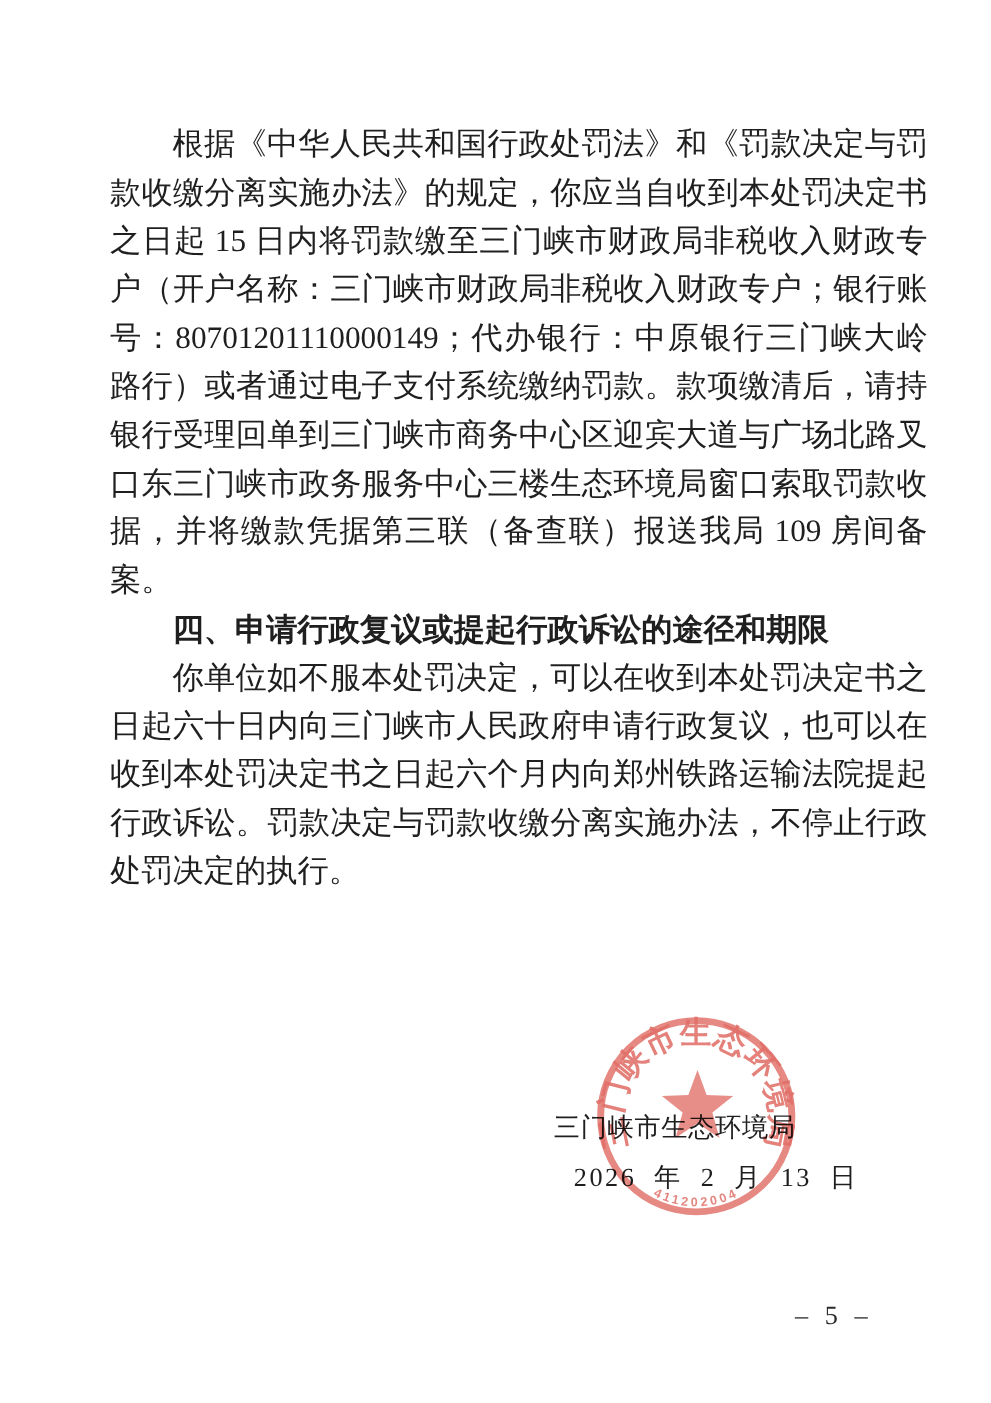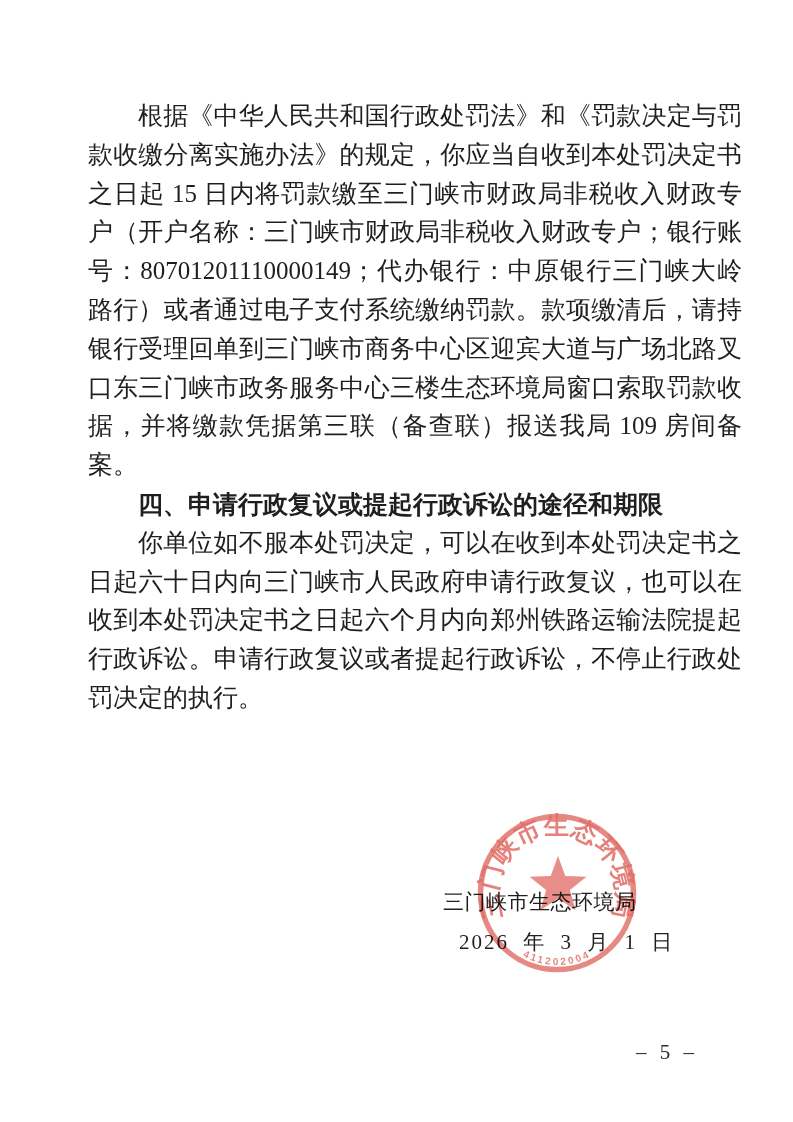--- a/index.html
+++ b/index.html
@@ -84,26 +84,26 @@
   }
 </style>
 </head>
 <body>
 
 <div class="page">
 
   <div class="doc-body">
     <p class="para">根据《中华人民共和国行政处罚法》和《罚款决定与罚款收缴分离实施办法》的规定，你应当自收到本处罚决定书之日起 15 日内将罚款缴至三门峡市财政局非税收入财政专户（开户名称：三门峡市财政局非税收入财政专户；银行账号：80701201110000149；代办银行：中原银行三门峡大岭路行）或者通过电子支付系统缴纳罚款。款项缴清后，请持银行受理回单到三门峡市商务中心区迎宾大道与广场北路叉口东三门峡市政务服务中心三楼生态环境局窗口索取罚款收据，并将缴款凭据第三联（备查联）报送我局 109 房间备案。</p>
     <p class="section-heading">四、申请行政复议或提起行政诉讼的途径和期限</p>
-    <p class="para">你单位如不服本处罚决定，可以在收到本处罚决定书之日起六十日内向三门峡市人民政府申请行政复议，也可以在收到本处罚决定书之日起六个月内向郑州铁路运输法院提起行政诉讼。申请行政复议或者提起行政诉讼，不停止行政处罚决定的执行。</p>
+    <p class="para">你单位如不服本处罚决定，可以在收到本处罚决定书之日起六十日内向三门峡市人民政府申请行政复议，也可以在收到本处罚决定书之日起六个月内向郑州铁路运输法院提起行政诉讼。罚款决定与罚款收缴分离实施办法，不停止行政处罚决定的执行。</p>
   </div>
 
   <div class="signature-agency">三门峡市生态环境局</div>
 
-  <div class="signature-date">2026 年 3 月 1 日</div>
+  <div class="signature-date">2026 年 2 月 13 日</div>
 
   <svg class="seal-svg" viewBox="0 0 180 180" xmlns="http://www.w3.org/2000/svg">
     <circle class="seal-ring" cx="90" cy="90" r="76.5" stroke-width="5.5" stroke="#dc5a52"></circle>
     <path id="sealTopArc" d="M 36.5 114.9 A 59 59 0 1 1 143.5 114.9" fill="none"></path>
     <path id="sealBottomArc" d="M 51.8 151.1 A 72 72 0 0 0 128.2 151.1" fill="none"></path>
     <text class="seal-ring-text" fill="#dc5a52"><textPath href="#sealTopArc" startOffset="50%">三门峡市生态环境局</textPath></text>
     <polygon class="seal-star" points="91,53 98.3,72.9 119.5,73.7 102.9,86.9 108.6,107.3 91,95.5 73.4,107.3 79.1,86.9 62.5,73.7 83.7,72.9" fill="#dc5a52"></polygon>
     <text class="seal-code" fill="#dc5a52"><textPath href="#sealBottomArc" startOffset="50%">411202004</textPath></text>
   </svg>
 

